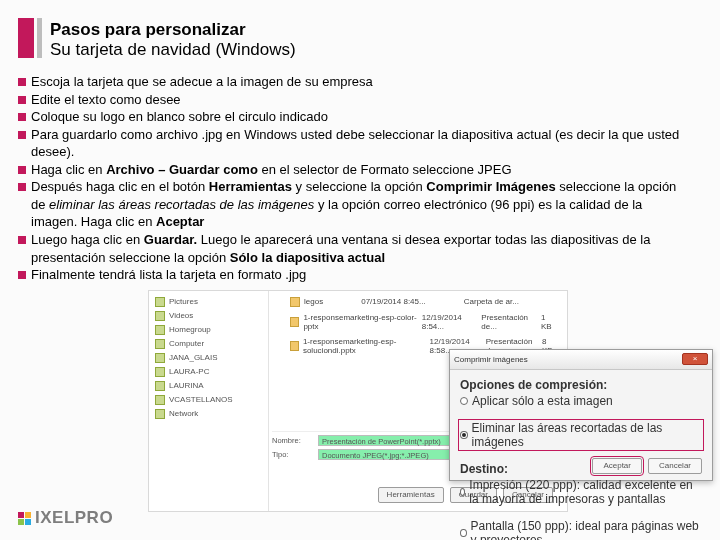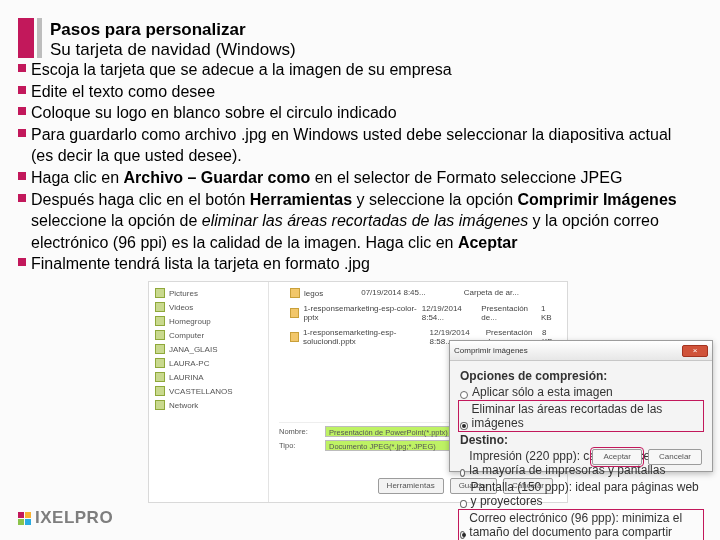--- a/index.html
+++ b/index.html
@@ -1,49 +1,49 @@
 <!DOCTYPE html>
 <html><head>
 <meta charset="utf-8">
 <style>
   *{box-sizing:border-box;margin:0;padding:0}
   body{width:720px;height:540px;background:#fbfbfb;font-family:Arial,Helvetica,sans-serif;color:#000;position:relative;overflow:hidden}
   .wrap{padding:18px 32px 0 18px}
-  .head{display:flex;align-items:stretch;}
+  .head{display:flex;align-items:stretch;margin-bottom:14px}
   .bar1{width:16px;height:40px;background:#c2185b;margin-right:3px}
   .bar2{width:5px;height:40px;background:#bdbdbd;margin-right:8px}
   .titles{padding-top:2px}
   .t1{font-size:17px;font-weight:700;line-height:1.15}
   .t2{font-size:17px;font-weight:400;line-height:1.15}
-  .bullets{font-size:16px;line-height:1.35}
+  .bullets{font-size:13px;line-height:1.35}
   .bu{display:flex;margin-bottom:0}
   .sq{flex:0 0 8px;width:8px;height:8px;background:#c2185b;margin-top:5px;margin-right:5px}
   .tx{flex:1}
   .tx b{font-weight:700}
   .tx i{font-style:italic}
   .shot{margin:6px 0 0 130px;width:420px;height:222px;background:#fff;border:1px solid #d9d9d9;font-size:8px;color:#555;position:relative}
   .shot .sp{position:absolute;left:0;top:0;width:120px;height:100%;border-right:1px solid #e3e3e3;padding:6px 6px}
   .shot .sp .it{display:flex;align-items:center;margin-bottom:4px}
   .shot .sp .ic{width:10px;height:10px;background:#c9d98e;border:1px solid #8fa83a;margin-right:4px}
   .shot .fl{position:absolute;left:131px;top:0;right:0;padding:6px 10px}
   .shot .fl .row{display:flex;justify-content:space-between;margin-bottom:6px;color:#444}
   .shot .fl .fic{display:flex;align-items:center}
   .shot .fl .fic .ficn{width:10px;height:10px;background:#f2c76b;border:1px solid #c9a03a;margin-right:4px}
-  .shot .field{position:absolute;left:130px;bottom:46px;right:14px;height:34px;border-top:1px solid #eee}
+  .shot .field{position:absolute;left:123px;bottom:46px;right:14px;height:34px;border-top:1px solid #eee}
   .shot .field .r{display:flex;align-items:center;margin-top:3px;font-size:7.5px}
   .shot .field .r .lbl{width:46px;color:#555}
-  .shot .field .r .inp{flex:1;height:11px;border:1px solid #bcbcbc;background:#bef264;padding-left:3px;line-height:11px}
+  .shot .field .r .inp{flex:1;height:11px;border:1px solid #bcbcbc;background:#86efac;padding-left:3px;line-height:11px}
   .shot .btns{position:absolute;bottom:8px;left:130px;right:14px;display:flex;justify-content:flex-end;gap:6px}
   .shot .btns .b{height:16px;padding:0 8px;border:1px solid #9c9c9c;background:#f3f3f3;font-size:8px;line-height:14px;border-radius:2px}
   .dlg{position:absolute;left:300px;top:58px;width:264px;height:132px;background:#f4f4f4;border:1px solid #9c9c9c;box-shadow:0 2px 6px rgba(0,0,0,.25);z-index:2}
   .dlg .tb{height:20px;background:linear-gradient(#fff,#e7e7e7);border-bottom:1px solid #c7c7c7;display:flex;align-items:center;justify-content:space-between;padding:0 4px}
   .dlg .tb span{font-size:8px;color:#333}
   .dlg .tb .cl{width:26px;height:12px;background:#d0533a;border:1px solid #a43320;border-radius:2px;color:#fff;font-size:8px;text-align:center;line-height:10px}
   .dlg .bd{padding:7px 10px;font-size:12px;color:#333}
-  .dlg .op{display:flex;align-items:flex-end;margin-bottom:3px}
+  .dlg .op{display:flex;align-items:center;margin-bottom:13px}
   .dlg .op .rd{width:8px;height:8px;border:1px solid #6b6b6b;border-radius:50%;margin-right:4px;margin-top:1px;background:#fff;position:relative}
   .dlg .op.sel .rd::after{content:"";position:absolute;left:1px;top:1px;width:4px;height:4px;border-radius:50%;background:#2b2b2b}
   .dlg .op.sel{outline:1px solid #c2185b;outline-offset:1px}
   .dlg .sect{font-weight:600;margin:1px 0 2px}
   .dlg .ft{position:absolute;bottom:6px;right:10px;display:flex;gap:6px}
   .dlg .ft .b{height:16px;padding:0 10px;border:1px solid #9c9c9c;background:#f7f7f7;font-size:8px;line-height:14px;border-radius:2px}
   .dlg .ft .b.pri{outline:1px solid #c2185b;outline-offset:1px}
   .logo{position:absolute;left:18px;bottom:12px;font-size:17px;font-weight:700;letter-spacing:.5px;color:#7e7e7e;display:flex;align-items:center}
   .logo .g{display:grid;grid-template-columns:6px 6px;grid-template-rows:6px 6px;gap:1px;margin-right:4px}
   .logo .g span:nth-child(1){background:#c2185b}.logo .g span:nth-child(2){background:#f9b233}
@@ -82,20 +82,24 @@
       <div class="bu">
         <div class="sq"></div>
         <div class="tx">Haga clic en <b>Archivo – Guardar como</b> en el selector de Formato seleccione JPEG</div>
       </div>
       <div class="bu">
         <div class="sq"></div>
         <div class="tx">Después haga clic en el botón <b>Herramientas</b> y seleccione la opción <b>Comprimir Imágenes</b> seleccione la opción de <i>eliminar las áreas recortadas de las imágenes</i> y la opción correo electrónico (96 ppi) es la calidad de la imagen. Haga clic en <b>Aceptar</b></div>
       </div>
       <div class="bu">
         <div class="sq"></div>
+        <div class="tx">Luego haga clic en <b>Guardar.</b> Luego le aparecerá una ventana si desea exportar todas las diapositivas de la presentación seleccione la opción <b>Sólo la diapositiva actual</b></div>
+      </div>
+      <div class="bu">
+        <div class="sq"></div>
         <div class="tx">Finalmente tendrá lista la tarjeta en formato .jpg</div>
       </div>
     </div>
 
   <div class="shot">
     <div class="sp" id="sidepanel">
         <div class="it">
           <div class="ic"></div>
           <span>Pictures</span>
         </div>

